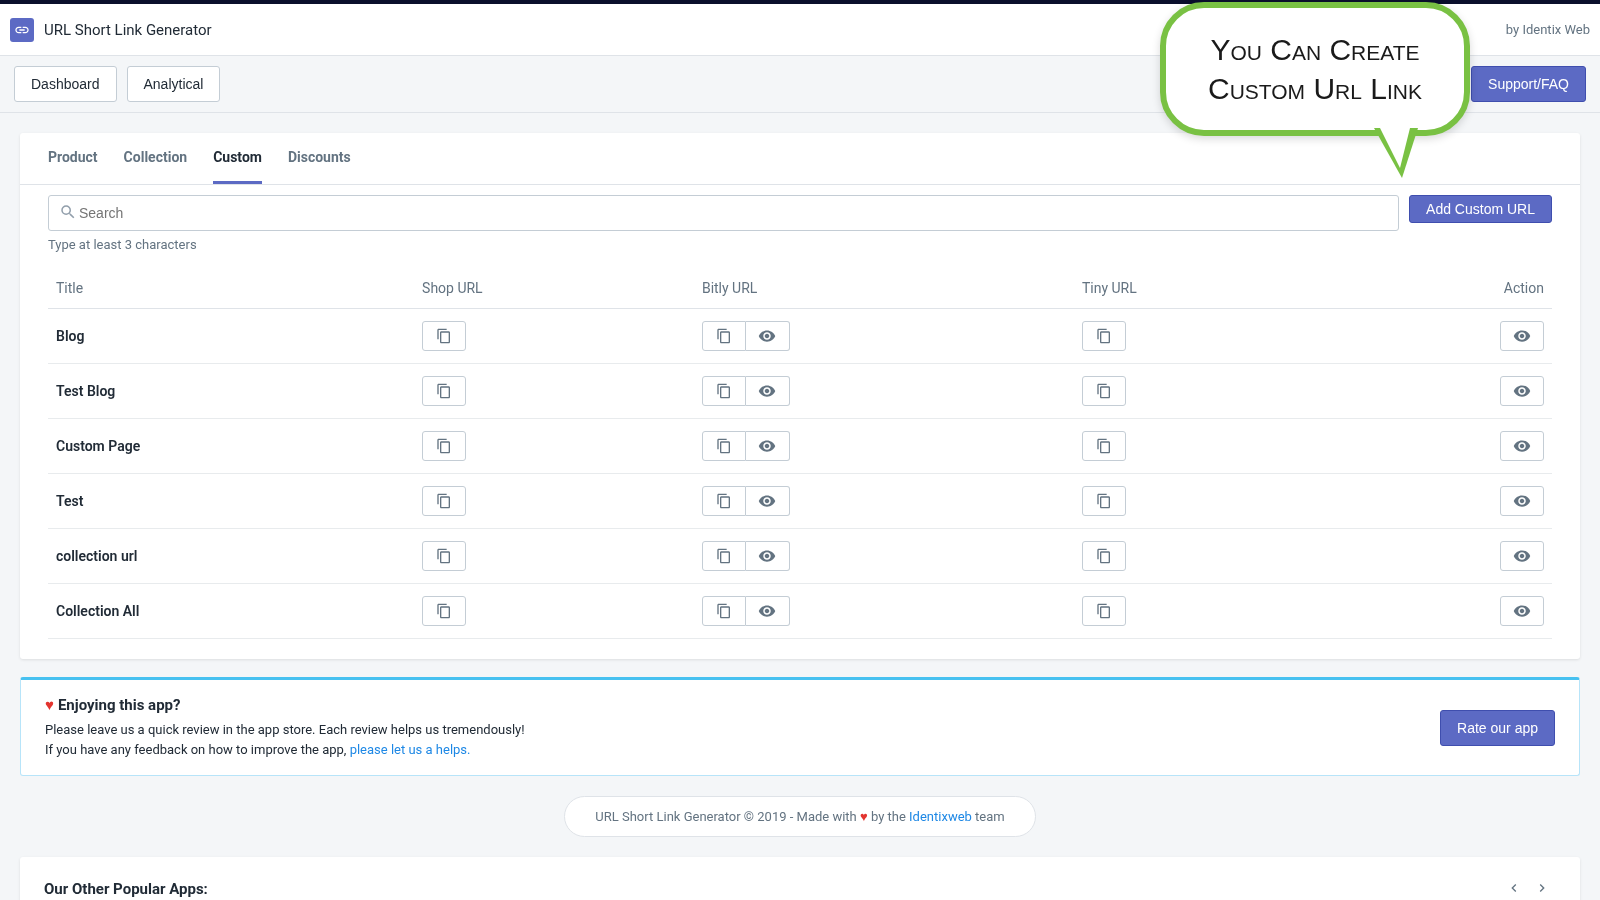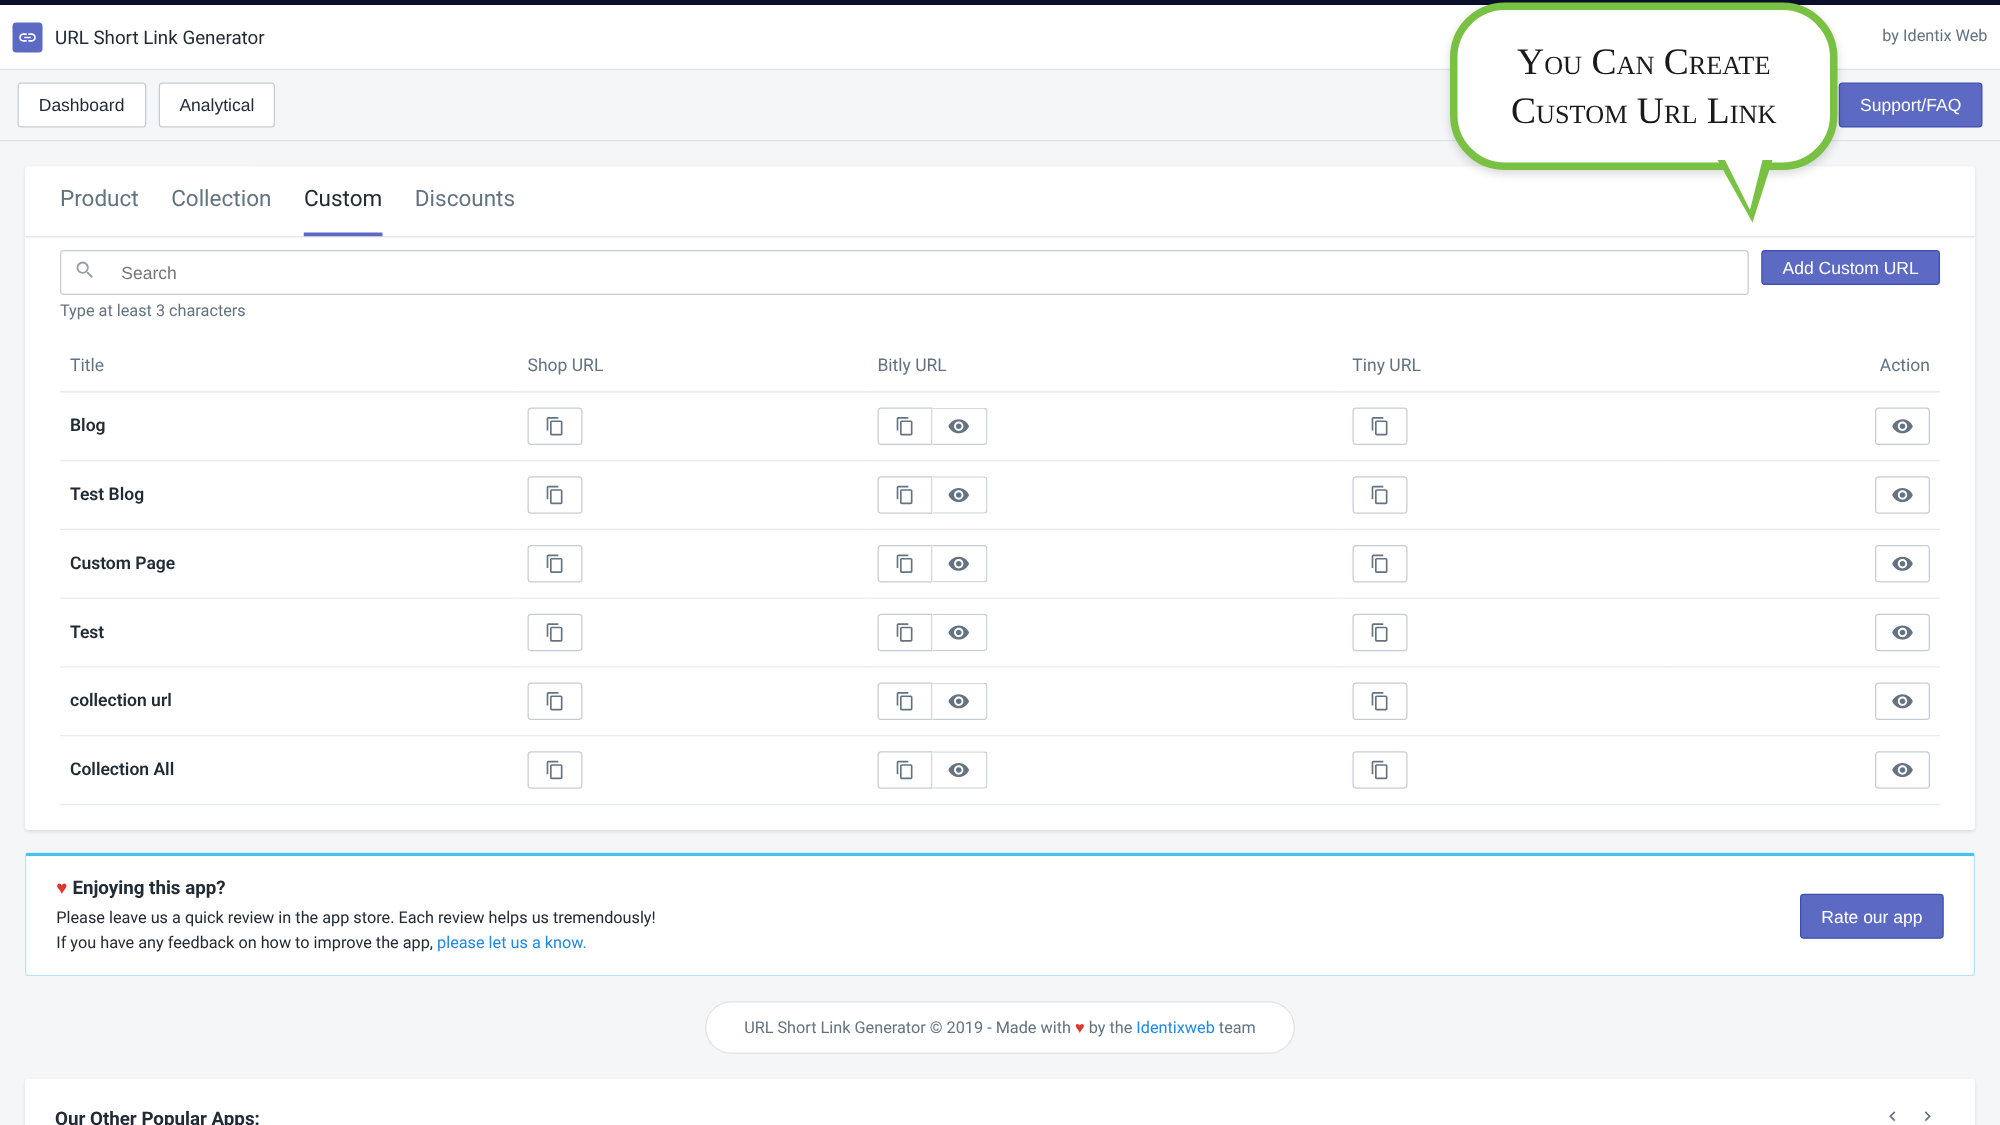--- a/index.html
+++ b/index.html
@@ -69,24 +69,25 @@
 }
 
 .tabs {
   display: flex;
   border-bottom: 1px solid #dfe3e8;
   padding: 0 28px;
 }
 .tab {
   padding: 16px 0;
   margin-right: 26px;
-  font-size: 18px;
+  font-size: 14px;
   color: #637381;
   cursor: pointer;
   border-bottom: 3px solid transparent;
+  font-weight: bold;
 }
 .tab.active {
   color: #212b36;
   border-bottom: 3px solid #5c6ac4;
 }
 
 .search-row {
   display: flex;
   align-items: flex-start;
   padding: 10px 28px 0;
@@ -101,21 +102,21 @@
   background: #fff;
   padding: 0 10px;
   height: 36px;
 }
 .search-box svg { fill: #919eab; flex-shrink: 0; }
 .search-box input {
   border: none;
   outline: none;
   font-size: 14px;
   flex: 1;
-  margin-left: 20px;
+  margin-left: 2px;
   color: #212b36;
   background: transparent;
 }
 .search-hint {
   color: #637381;
   font-size: 13px;
   margin-top: 6px;
 }
 
 .table-wrap { padding: 16px 28px 20px; }
@@ -213,21 +214,21 @@
   height: 180px;
   pointer-events: none;
   z-index: 50;
 }
 .callout .bubble {
   border: 6px solid #79c143;
   background: #fff;
   border-radius: 44px;
   padding: 22px 28px;
   text-align: center;
-  font-family: Liberation Serif, serif;
+  font-family: Liberation Sans, sans-serif;
   font-variant: small-caps;
   font-size: 30px;
   line-height: 1.3;
   color: #1a1a1a;
   box-shadow: 0 3px 8px rgba(0,0,0,0.15);
   position: relative;
 }
 .callout .tail {
   position: absolute;
   bottom: -2px;
@@ -488,21 +489,21 @@
     </div>
   </div>
 
   <div class="review-banner">
     <div class="text">
       <div class="heading">
         <span class="heart">♥</span><span>Enjoying this app?</span>
       </div>
       <p>Please leave us a quick review in the app store. Each review helps us tremendously!</p>
       <p>
-        <span>If you have any feedback on how to improve the app, </span><a href="#">please let us a know.</a>
+        <span>If you have any feedback on how to improve the app, </span><a href="#">please let us a helps.</a>
       </p>
     </div>
     <button class="primary-btn">Rate our app</button>
   </div>
 
   <div class="footer-wrap">
     <div class="footer-credit">
       <span>URL Short Link Generator © 2019 - Made with </span><span class="heart">♥</span><span> by the </span><a href="#">Identixweb</a><span> team</span>
     </div>
   </div>

